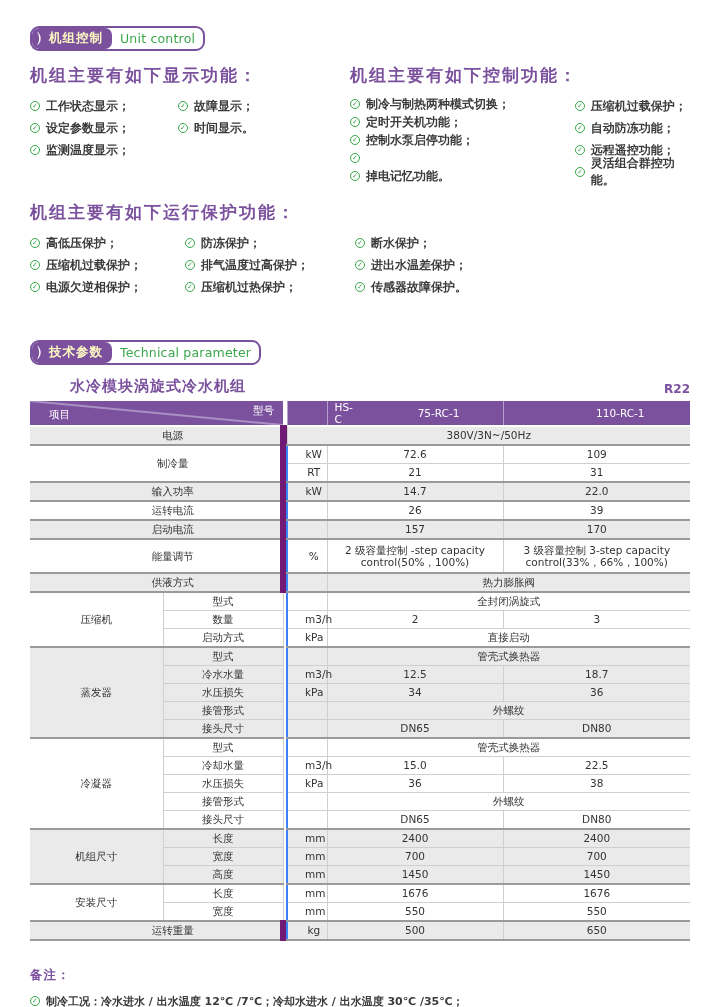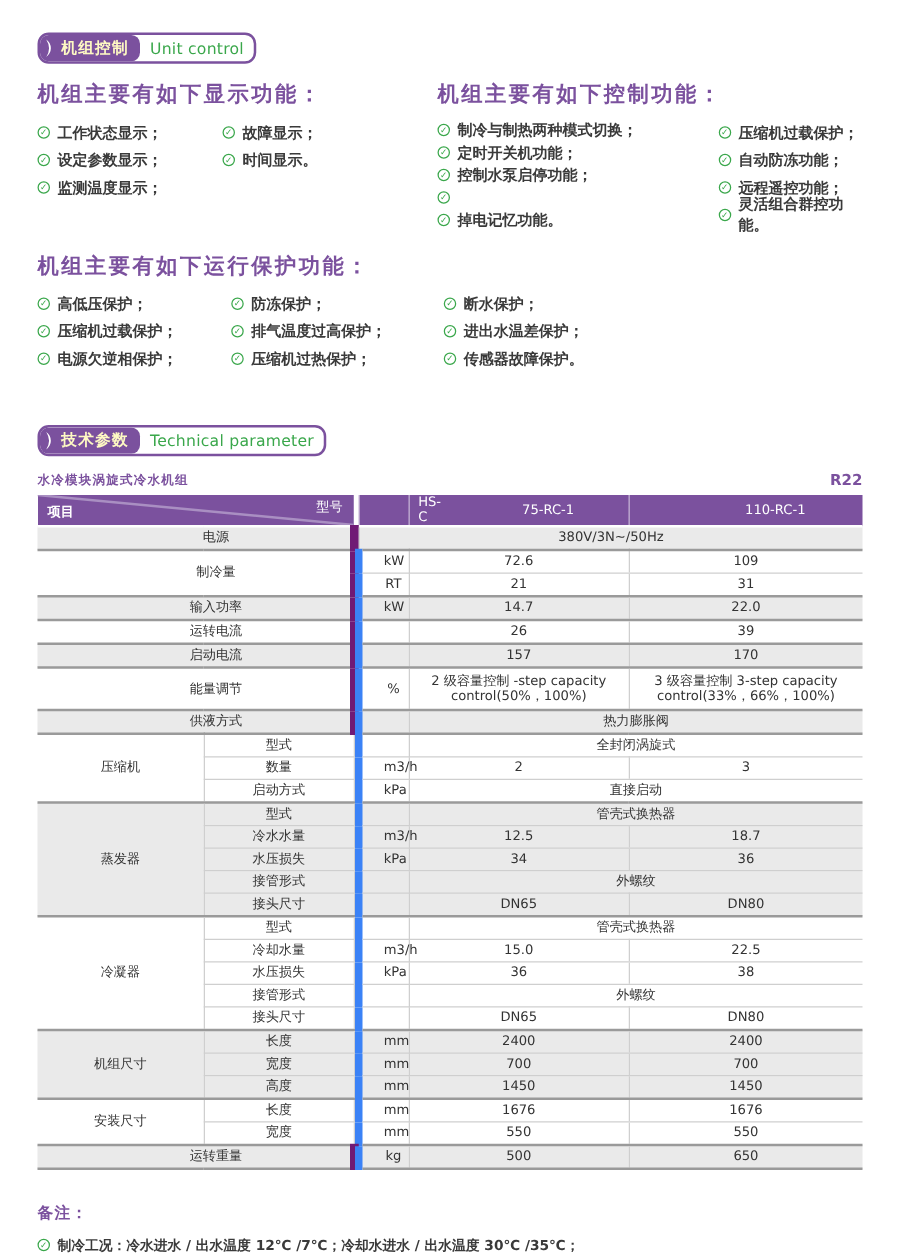--- a/index.html
+++ b/index.html
@@ -28,45 +28,45 @@
   .func-list.dense li { height:18px; }
   .w148 { width:148px; } .w240 { width:242px; } .w155 { width:155px; } .w170 { width:170px; }
   .chk { flex:0 0 auto; width:10px; height:10px; border:1px solid #3aa74b; border-radius:50%;
          color:#3aa74b; font-size:7px; line-height:8px; text-align:center;
          box-sizing:border-box; font-weight:bold; }
 
   
   .tech-badge-wrap { margin-top:42px; }
   .title-row { display:flex; justify-content:space-between; align-items:flex-end;
                margin:12px 0 5px; width:660px; }
-  .table-title { color:#7b519e; font-weight:bold; font-size:10px; letter-spacing:1px; }
+  .table-title { color:#7b519e; font-weight:bold; font-size:15px; letter-spacing:1px;margin-left:40px; }
   .refrigerant { color:#7b519e; font-weight:bold; font-size:12px; }
 
   table.spec { width:660px; border-collapse:collapse; table-layout:fixed;
                font-size:10.5px; color:#333; }
   .spec th { background:#7b519e; color:#fff; font-weight:normal; height:22px;
              font-size:10.5px; padding:0; border:none; border-bottom:2px solid #fff; }
   .spec th + th { border-left:1px solid rgba(255,255,255,.45);padding-left:47px; }
   .spec th.hgap { background:#fff; border:none; padding:0; }
   .spec th.corner { position:relative; }
   .corner svg { position:absolute; left:0; top:0; width:100%; height:100%; }
-  .corner .c-item { position:absolute; left:8px; bottom:3px;font-weight:bold; }
+  .corner .c-item { position:absolute; left:19px; bottom:3px; }
   .corner .c-model { position:absolute; right:9px; top:3px; }
 
   .spec td { height:15px; line-height:1.15; text-align:center; padding:1px 4px;
              border-bottom:1px solid #cfcfcf; background:#fff; }
   .spec tr.shade td { background:#eaeaea; }
   .spec td.gap { background:#fff !important; border:none !important; padding:0; }
   .spec tr.gend td { border-bottom:2px solid #9a9a9a; }
   .spec tr.tall td { height:30px; }
   .spec td.glabel { border-right:1px solid #cfcfcf; border-bottom:2px solid #9a9a9a; }
   .spec td.sublabel { border-right:1px solid #cfcfcf; }
   .spec td.wlabel { border-right:7px solid #701a75;padding-left:40px; }
   .spec td.db { border-bottom:2px solid #9a9a9a; }
-  .spec td.unit { border-left:6px solid #3b82f6; border-right:1px solid #cfcfcf;padding-left:17px; }
+  .spec td.unit { border-left:2px solid #3b82f6; border-right:1px solid #cfcfcf;padding-left:17px; }
   .spec td.v2 { border-left:1px solid #cfcfcf; }
   .spec td.vspan, .spec td.vall { border-left:1px solid #cfcfcf; }
 
   
   .notes-heading { color:#7b519e; font-weight:bold; font-size:12.5px; letter-spacing:1px;
                    margin:26px 0 7px; }
   ul.notes-list { list-style:none; margin:0; padding:0; }
   .notes-list li { display:flex; align-items:center; gap:6px; height:20px;
                    font-size:11px; font-weight:600; color:#3a3a3a; }
 </style>

